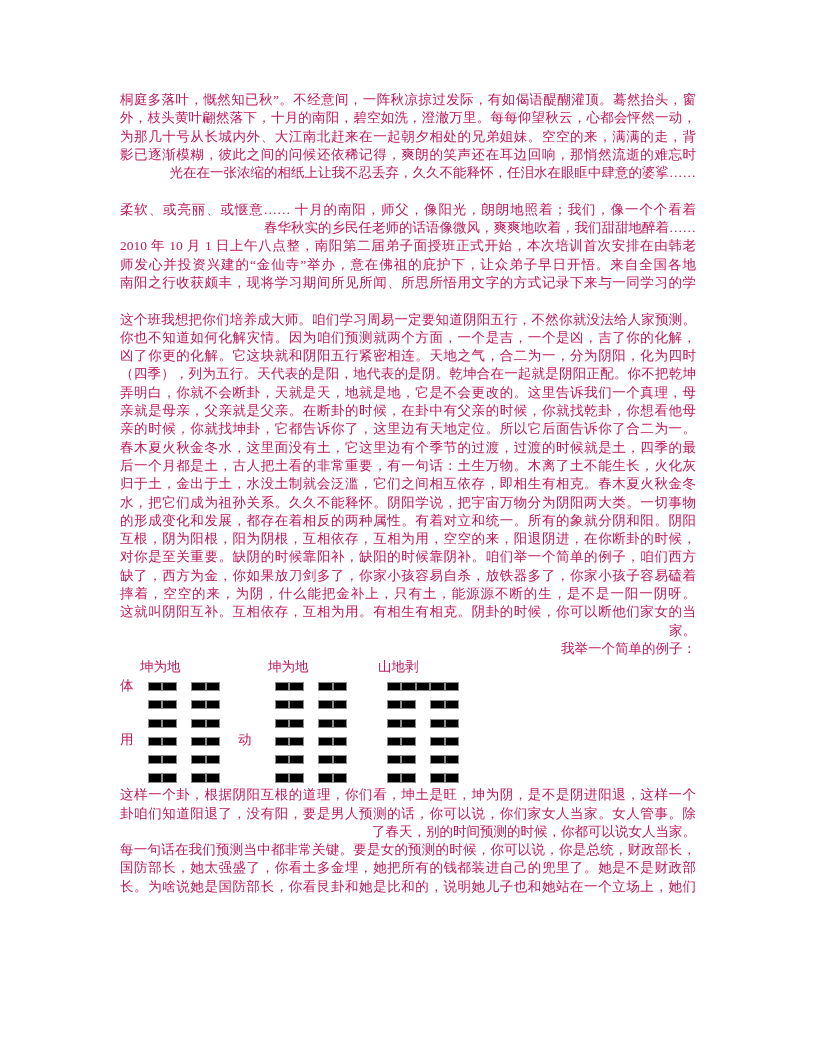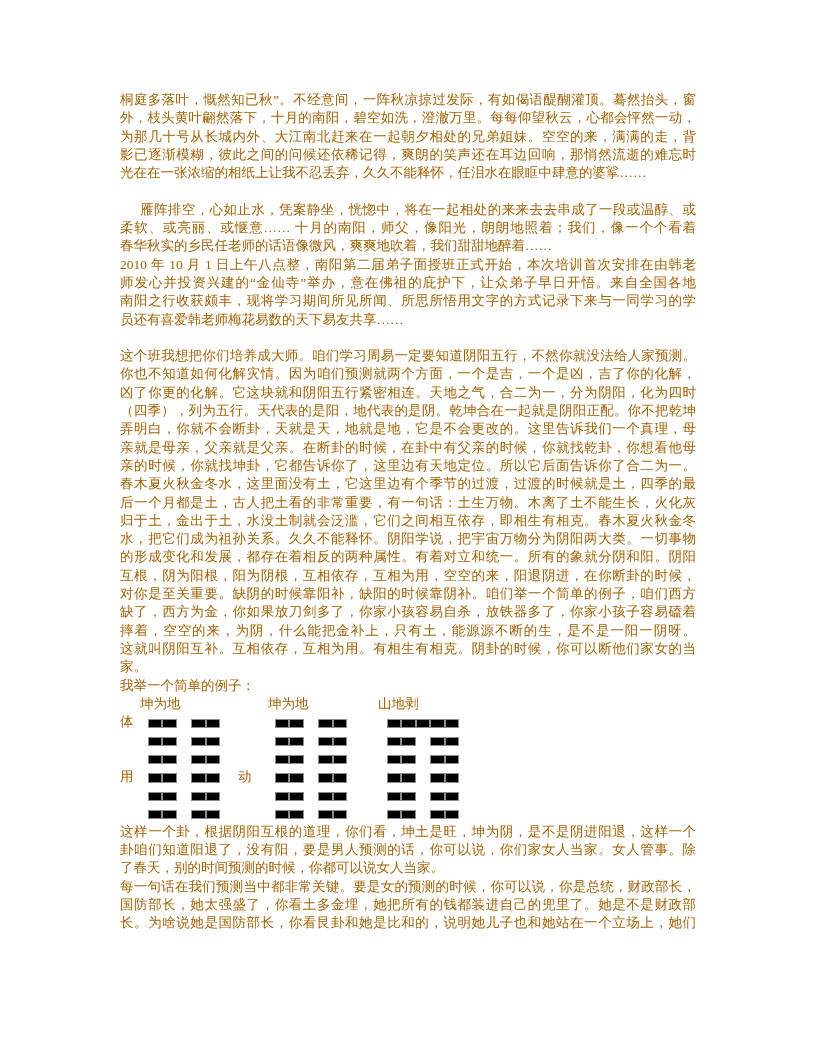--- a/index.html
+++ b/index.html
@@ -3,34 +3,34 @@
 <meta charset="utf-8">
 <style>
   html, body { margin: 0; padding: 0; background: #ffffff; }
   .page {
     position: relative;
     width: 816px;
     height: 1056px;
     background: #ffffff;
     overflow: hidden;
     font-family: "Liberation Serif", "DejaVu Serif", serif;
-    color: #a16207;
+    color: #be185d;
   }
   .doc-body {
     position: absolute;
     left: 120px;
     top: 91px;
     width: 576px;
     font-size: 13.5px;
   }
   .line {
     height: 18.3px;
     line-height: 18.3px;
     overflow: hidden;
-    text-align: left;
+    text-align: right;
   }
   .line.full {
     text-align: justify;
     text-align-last: justify;
   }
   .line.indent { text-indent: 20px; }
   .blank { height: 18.3px; }
 
   
   .hex-row {
@@ -72,30 +72,28 @@
       <div class="line full">桐庭多落叶，慨然知已秋”。不经意间，一阵秋凉掠过发际，有如偈语醍醐灌顶。蓦然抬头，窗</div>
       <div class="line full">外，枝头黄叶翩然落下，十月的南阳，碧空如洗，澄澈万里。每每仰望秋云，心都会怦然一动，</div>
       <div class="line full">为那几十号从长城内外、大江南北赶来在一起朝夕相处的兄弟姐妹。空空的来，满满的走，背</div>
       <div class="line full">影已逐渐模糊，彼此之间的问候还依稀记得，爽朗的笑声还在耳边回响，那悄然流逝的难忘时</div>
       <div class="line">光在在一张浓缩的相纸上让我不忍丢弃，久久不能释怀，任泪水在眼眶中肆意的婆挲……</div>
     </div>
 
     <div class="blank"></div>
 
     <div>
-      <div class="line full indent">雁阵排空，心如止水，凭案静坐，恍惚中，将在一起相处的来来去去串成了一段或温醇、或</div>
       <div class="line full">柔软、或亮丽、或惬意…… 十月的南阳，师父，像阳光，朗朗地照着；我们，像一个个看着</div>
       <div class="line">春华秋实的乡民任老师的话语像微风，爽爽地吹着，我们甜甜地醉着……</div>
     </div>
 
     <div>
       <div class="line full">2010 年 10 月 1 日上午八点整，南阳第二届弟子面授班正式开始，本次培训首次安排在由韩老</div>
       <div class="line full">师发心并投资兴建的“金仙寺”举办，意在佛祖的庇护下，让众弟子早日开悟。来自全国各地</div>
       <div class="line full">南阳之行收获颇丰，现将学习期间所见所闻、所思所悟用文字的方式记录下来与一同学习的学</div>
-      <div class="line">员还有喜爱韩老师梅花易数的天下易友共享……</div>
     </div>
 
     <div class="blank"></div>
 
     <div>
       <div class="line full">这个班我想把你们培养成大师。咱们学习周易一定要知道阴阳五行，不然你就没法给人家预测。</div>
       <div class="line full">你也不知道如何化解灾情。因为咱们预测就两个方面，一个是吉，一个是凶，吉了你的化解，</div>
       <div class="line full">凶了你更的化解。它这块就和阴阳五行紧密相连。天地之气，合二为一，分为阴阳，化为四时</div>
       <div class="line full">（四季），列为五行。天代表的是阳，地代表的是阴。乾坤合在一起就是阴阳正配。你不把乾坤</div>
       <div class="line full">弄明白，你就不会断卦，天就是天，地就是地，它是不会更改的。这里告诉我们一个真理，母</div>

